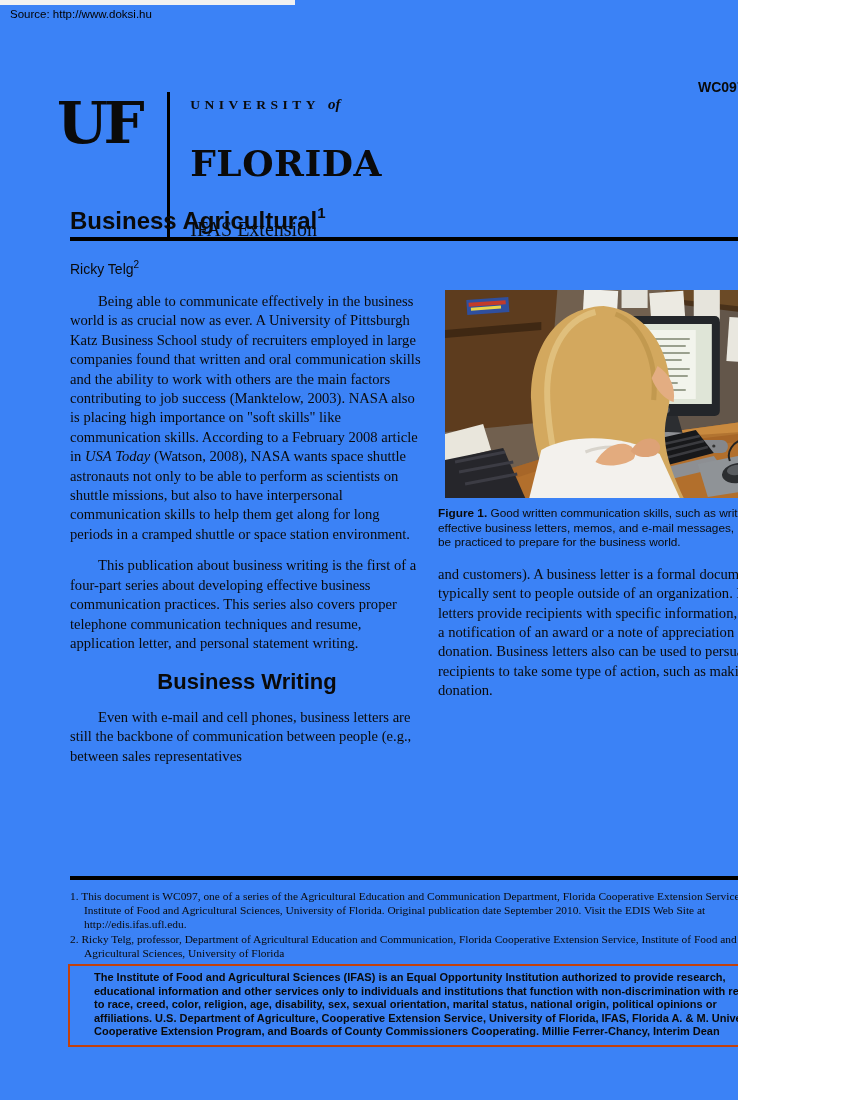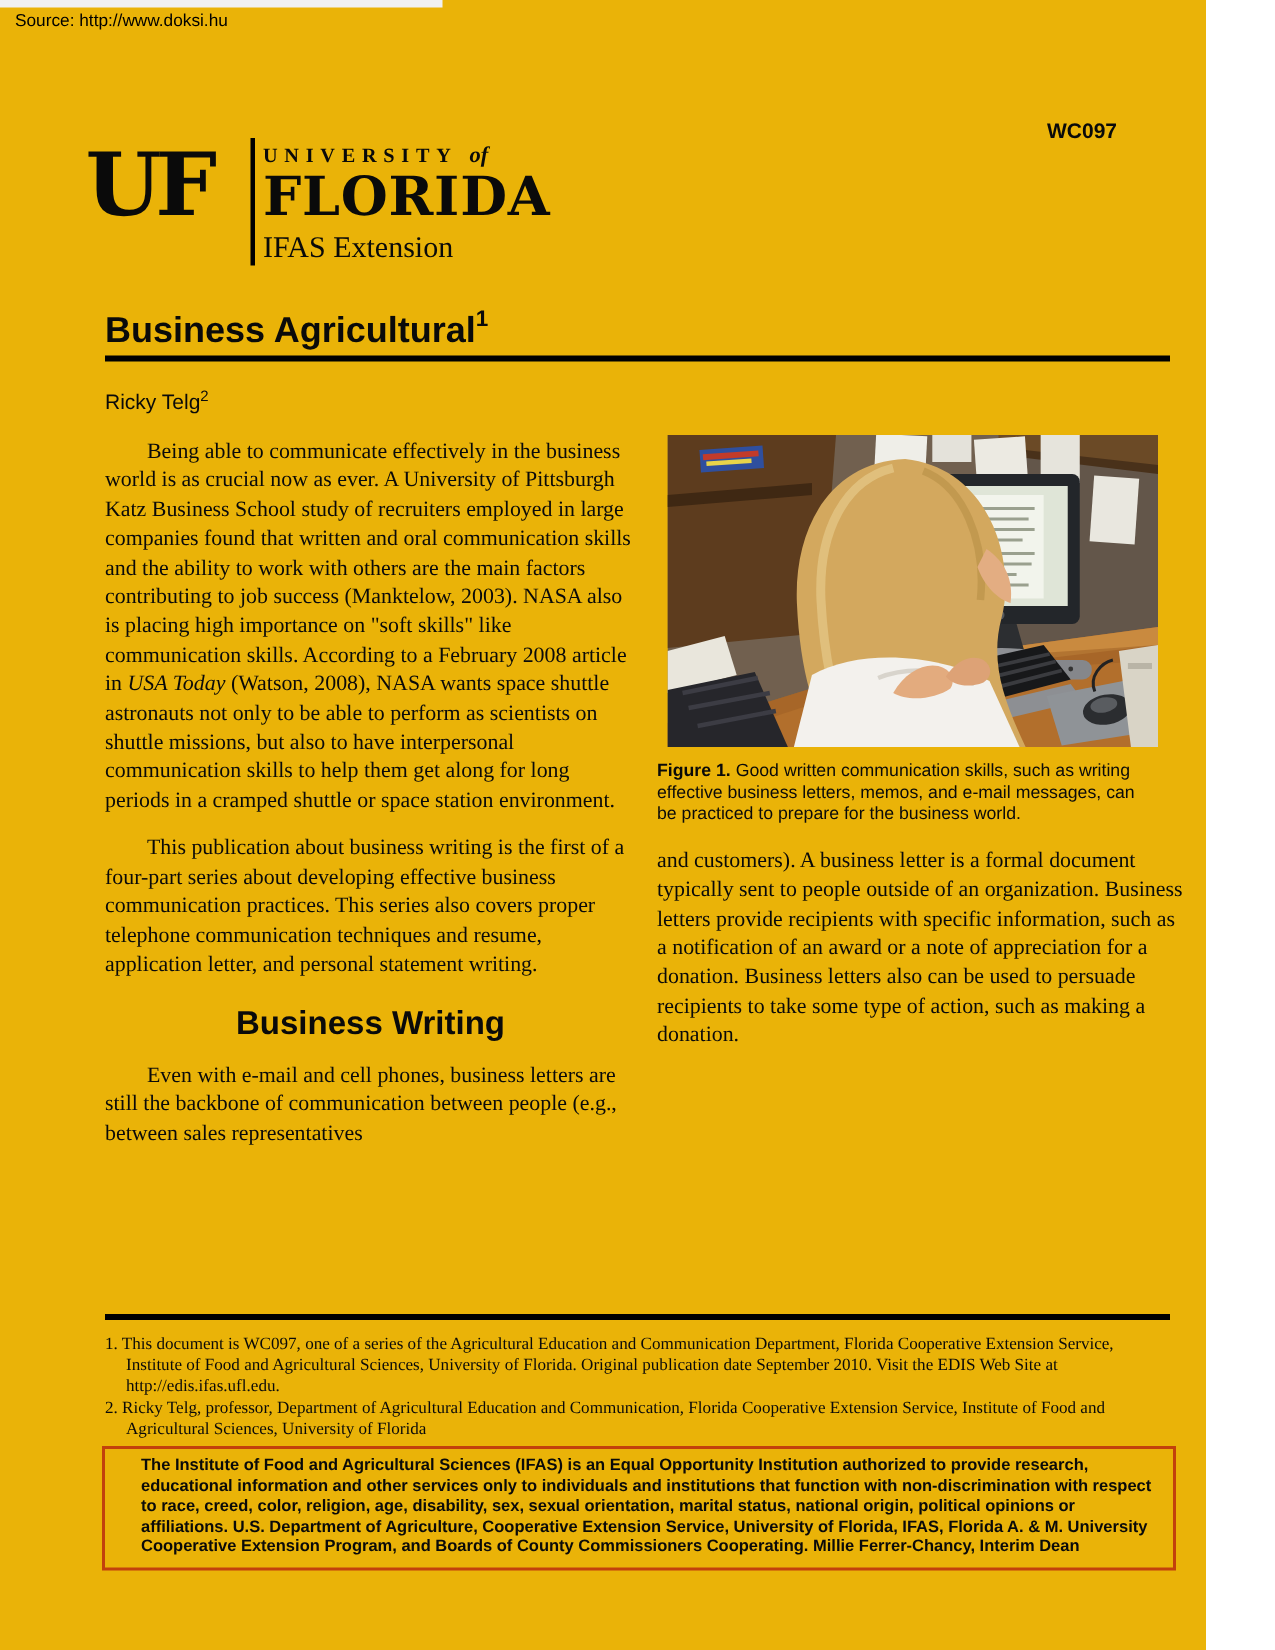--- a/index.html
+++ b/index.html
@@ -1,37 +1,37 @@
 <!DOCTYPE html>
 <html><head>
 <meta charset="utf-8">
 <style>
   * { margin:0; padding:0; box-sizing:border-box; }
   html,body { background:#ffffff; }
   .page {
-    position:relative; width:804px; height:1100px; background:#eab308;
+    position:relative; width:738px; height:1100px; background:#3b82f6;
     font-family:"Liberation Serif", serif; color:#0a0a0a; overflow:hidden;
   }
   .top-strip { position:absolute; left:0; top:0; width:295px; height:5px; background:#f1f1f1; }
   .source-line {
     position:absolute; left:10px; top:8px;
     font-family:"Liberation Sans", sans-serif; font-size:11.5px; color:#000;
   }
   .doc-code {
     position:absolute; left:698px; top:79px;
     font-family:"Liberation Sans", sans-serif; font-weight:bold; font-size:14px;
   }
   
   .logo { position:absolute; left:57px; top:92px; display:flex; align-items:stretch; }
   .logo-uf {
     font-family:"DejaVu Serif", serif; font-weight:bold; font-size:58px;
     line-height:1.0; letter-spacing:-4px; margin-top:2px; padding-right:26px;
   }
   .logo-bar { width:3.5px; background:#000; }
-  .logo-right { display:flex; flex-direction:column; padding-left:5px; }
+  .logo-right { display:flex; flex-direction:column; padding-left:20px;gap:32px; }
   .logo-univ {
     font-family:"Liberation Serif", serif; font-weight:bold; font-size:13.5px;
     letter-spacing:4.5px; margin-top:4px;
   }
   .logo-univ i { font-size:15px; letter-spacing:0; text-transform:lowercase; }
   .logo-florida {
     font-family:"DejaVu Serif", serif; font-weight:bold; font-size:36px;
     line-height:1.0; letter-spacing:0.5px; margin-top:0px;
   }
   .logo-ifas { font-family:"Liberation Serif", serif; font-size:20px; margin-top:5px; }

